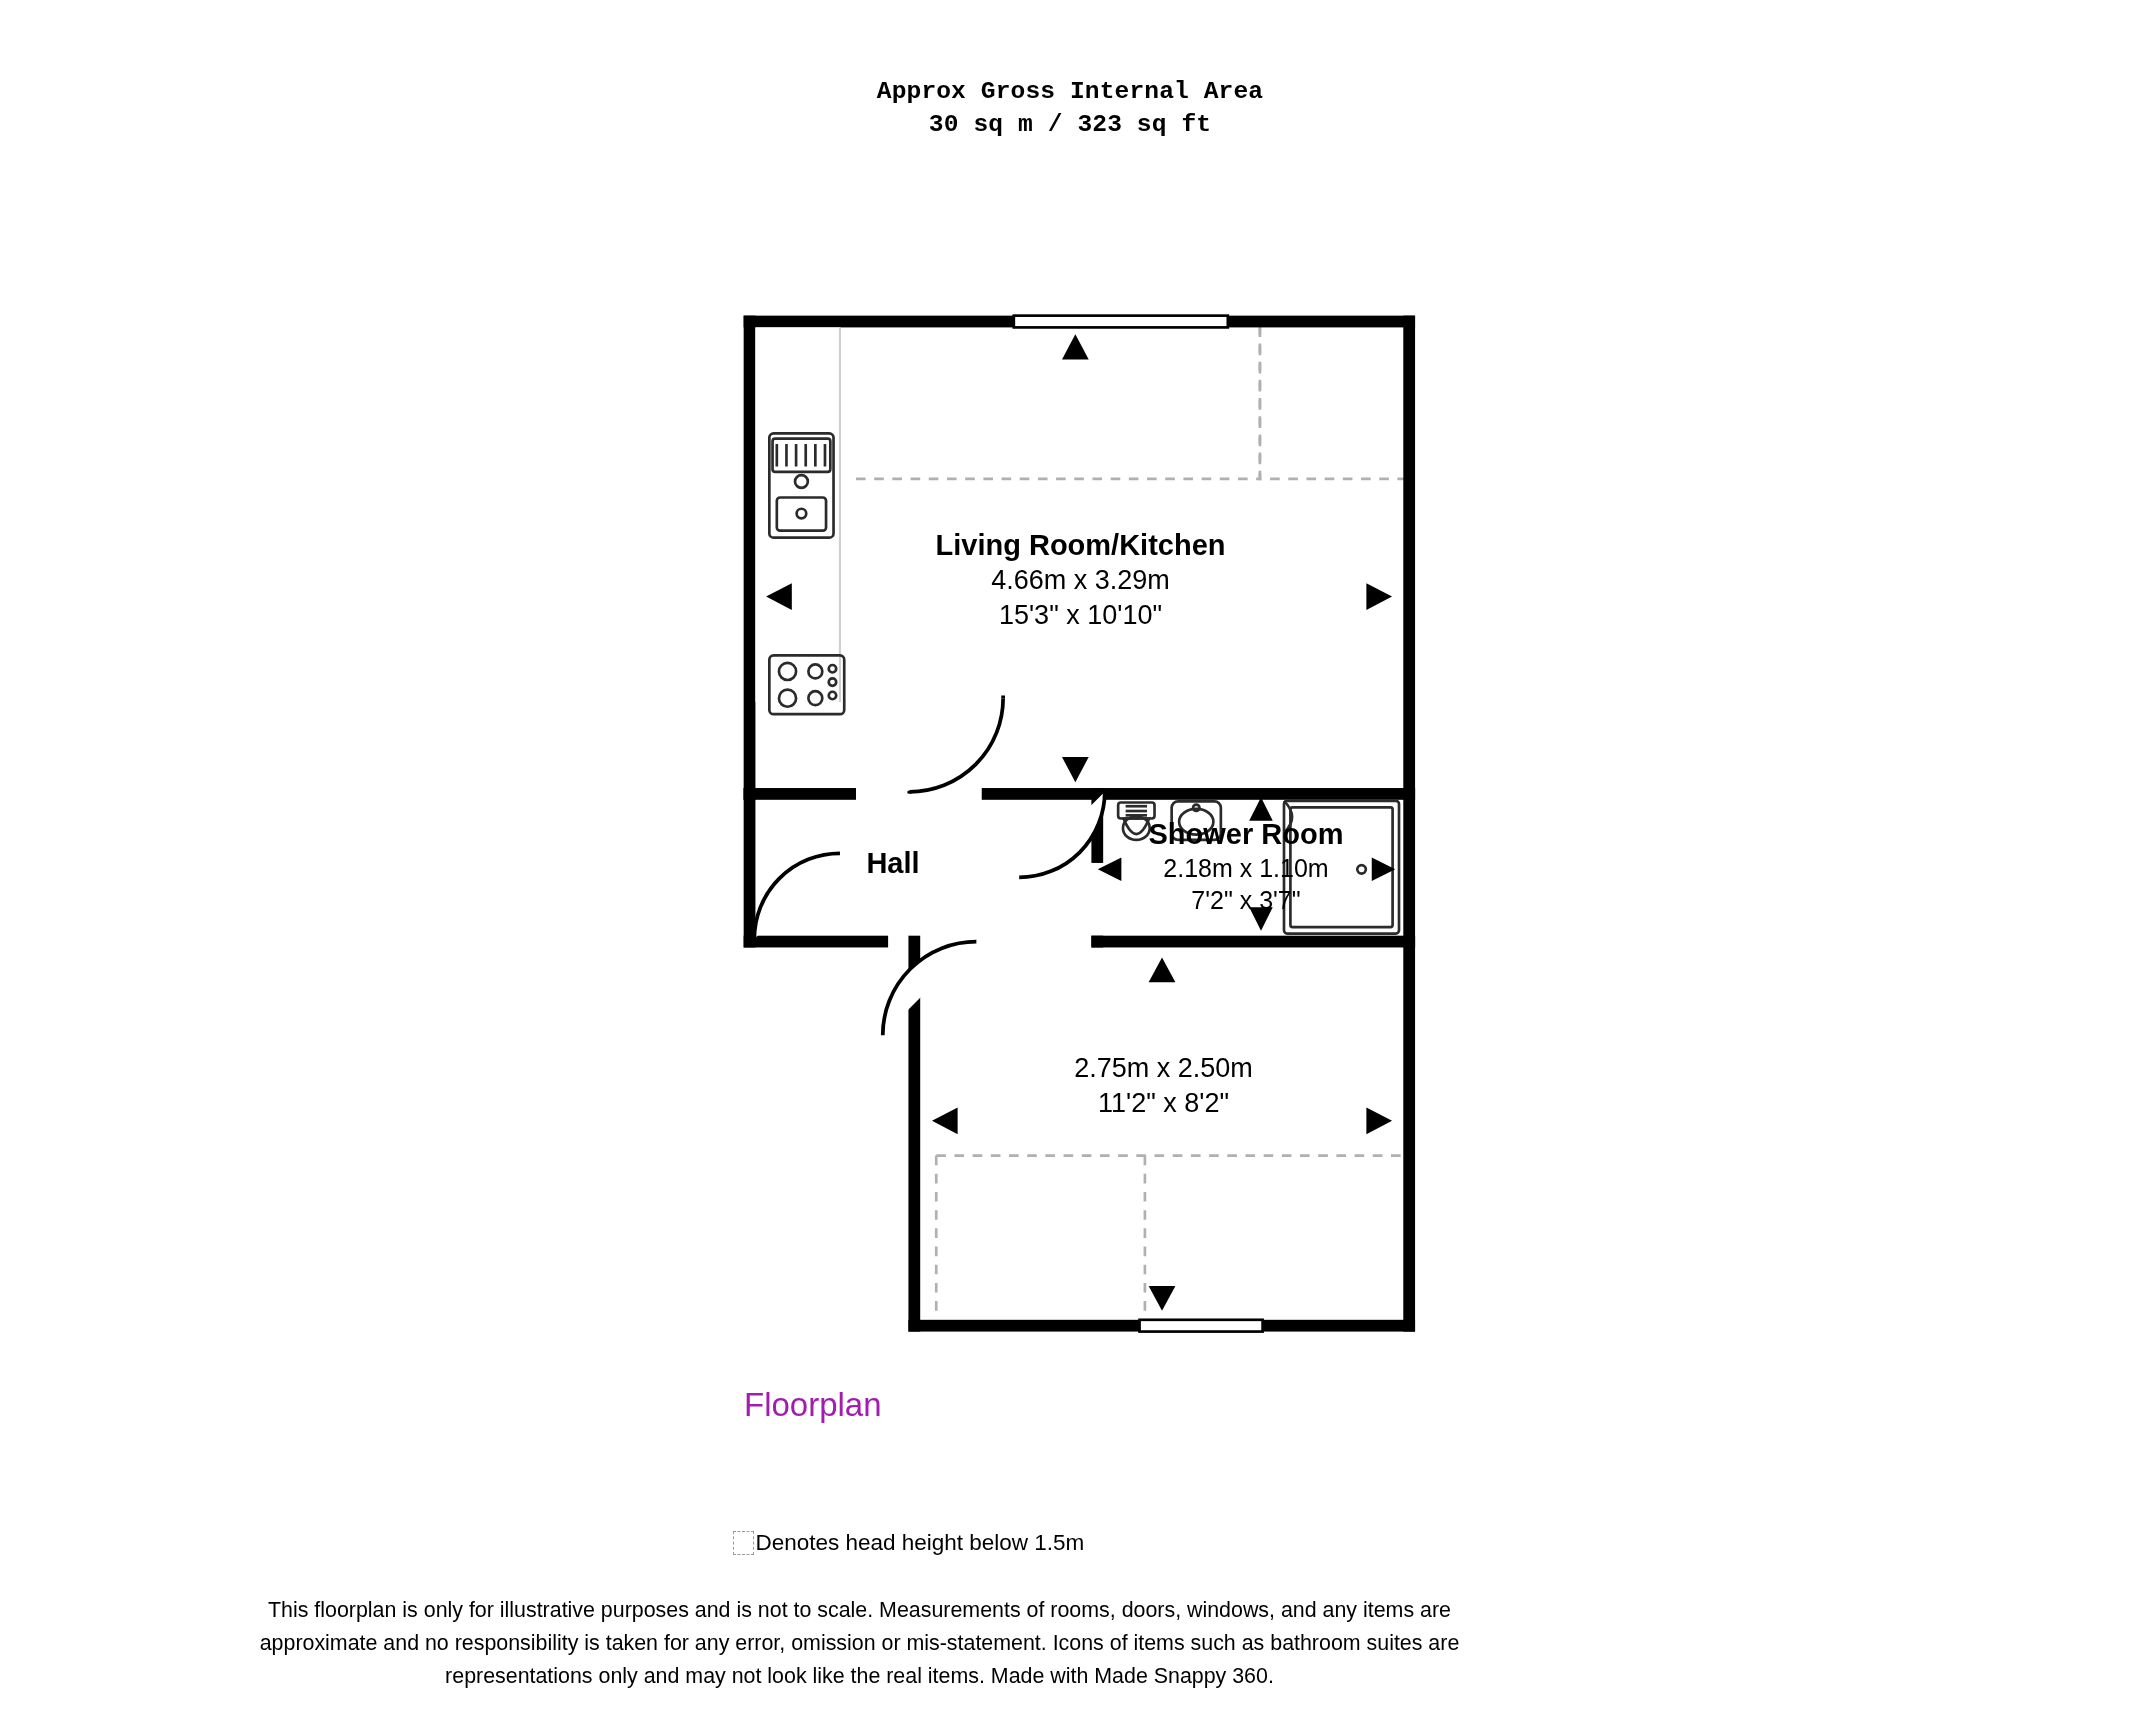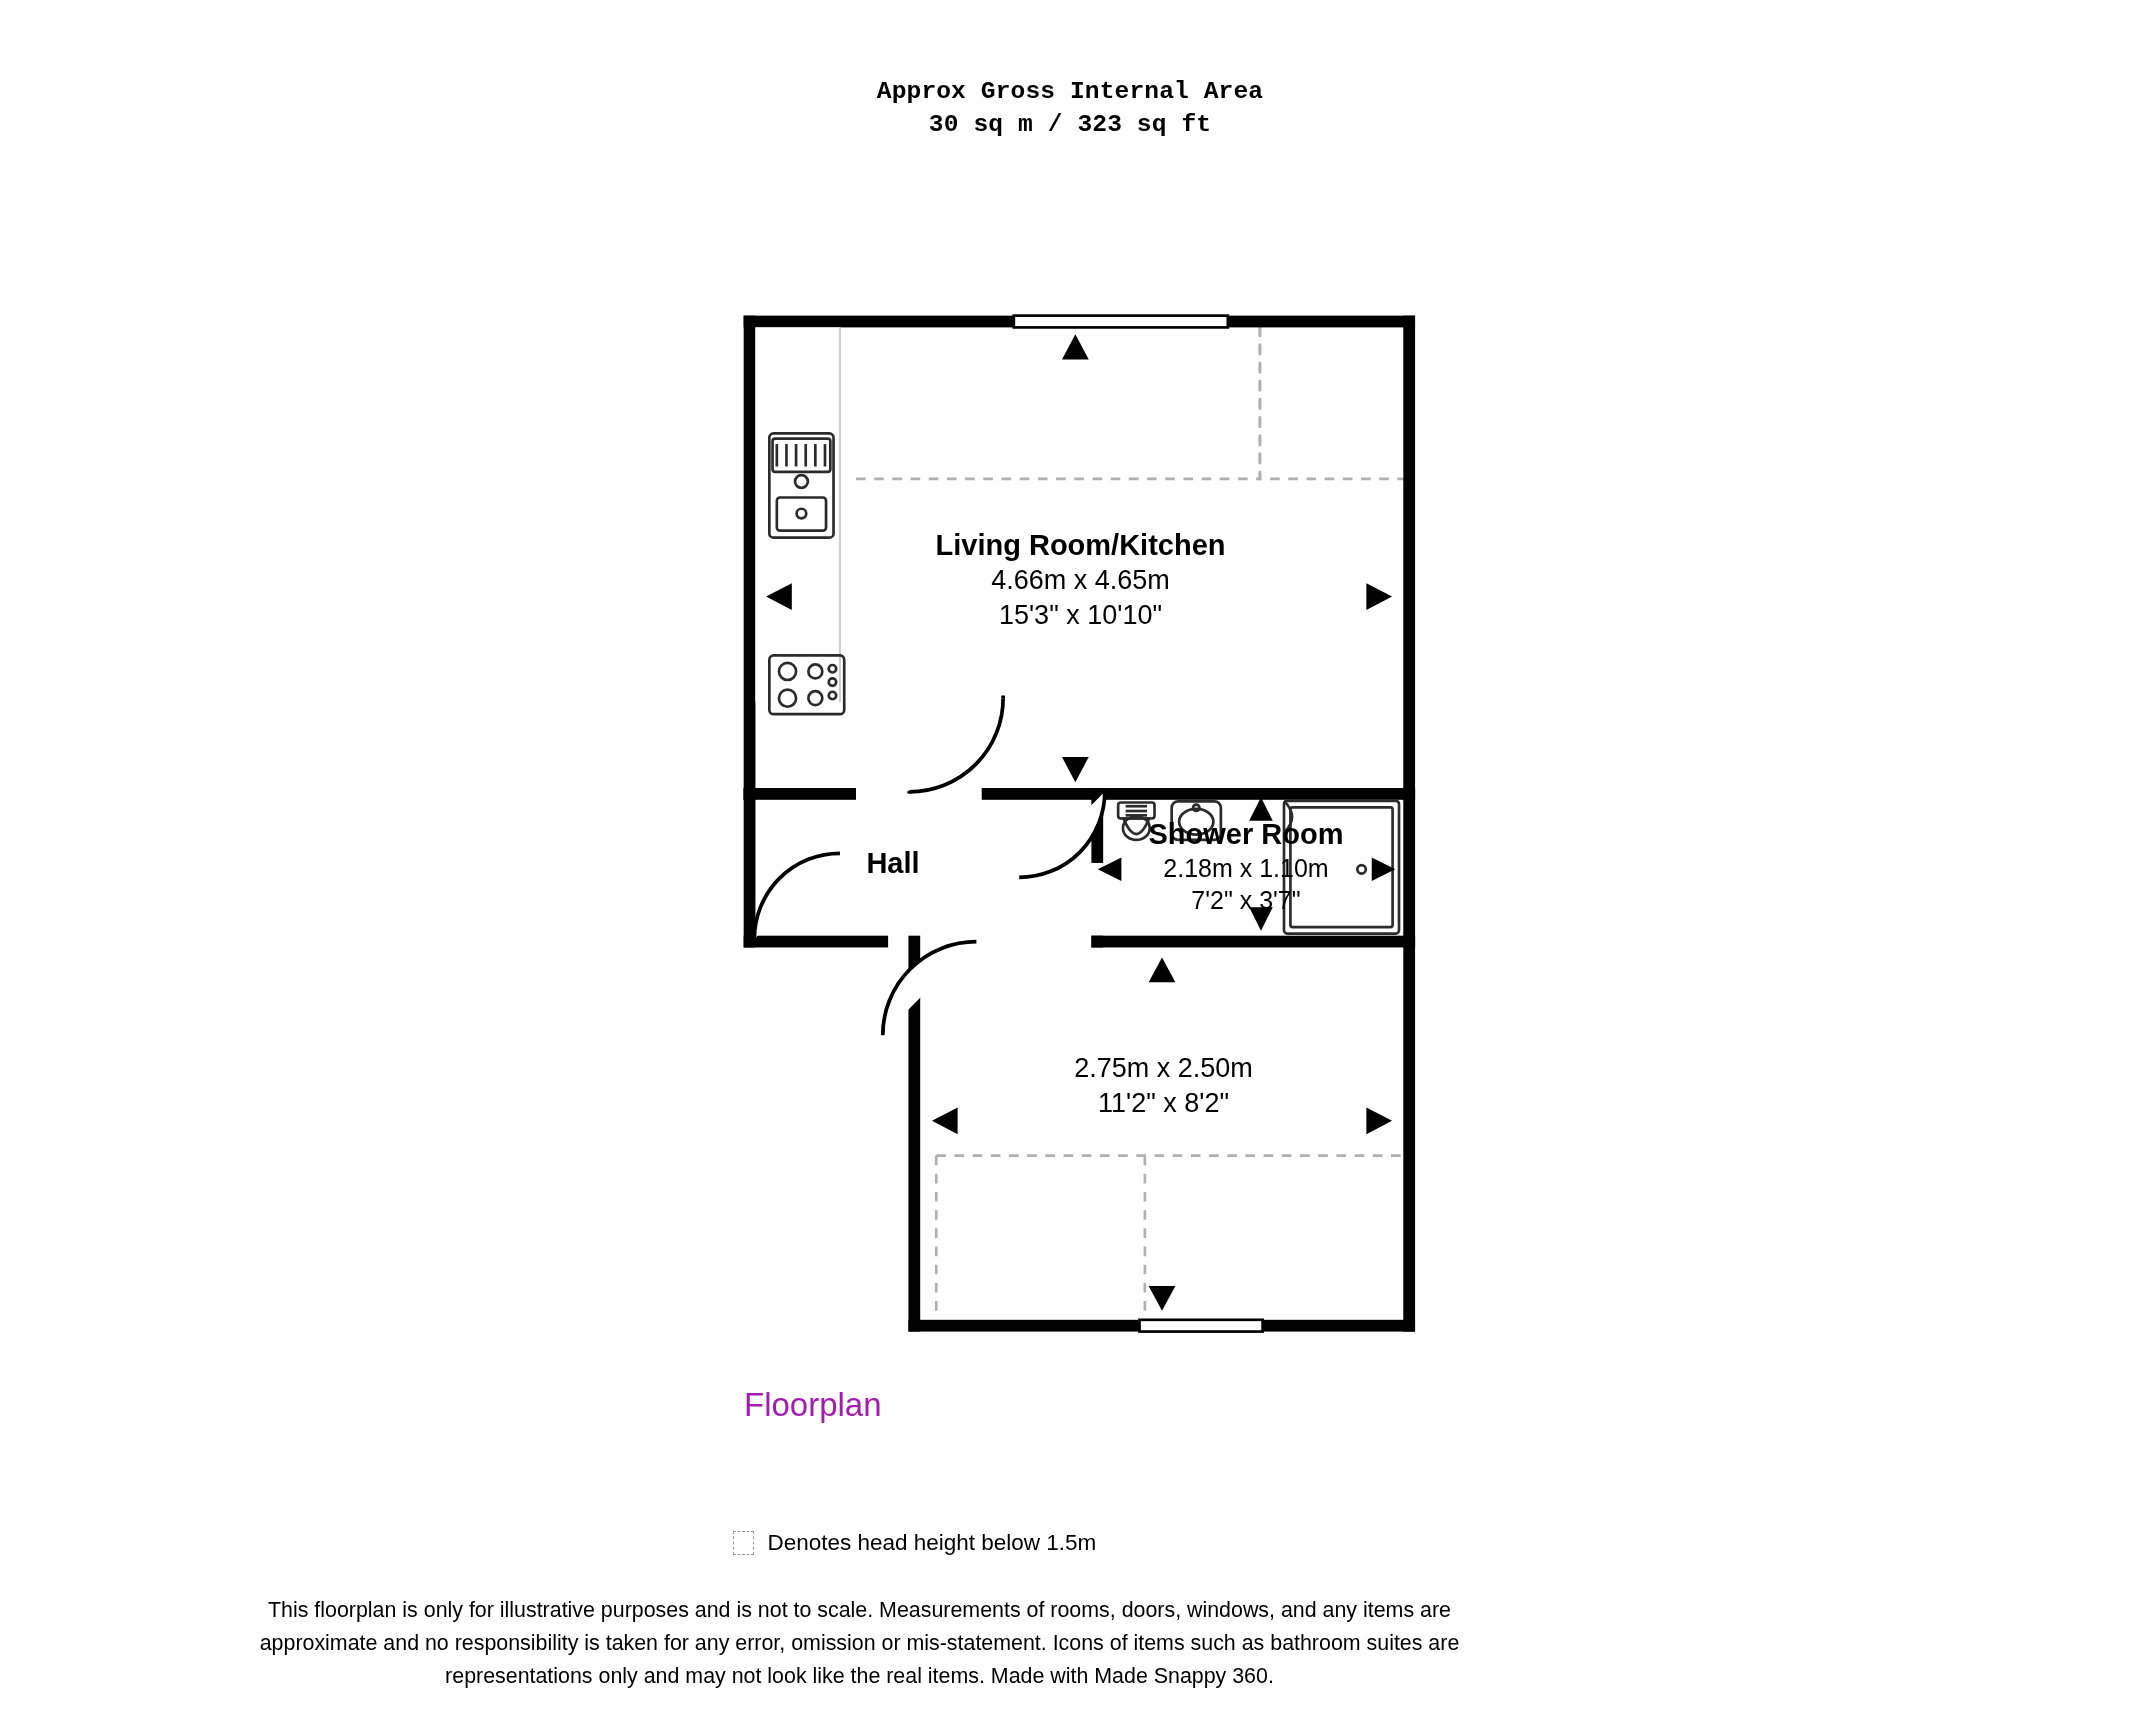--- a/index.html
+++ b/index.html
@@ -71,21 +71,21 @@
     font-size: 33px;
     font-weight: normal;
     color: #a21caf;
   }
   .legend {
     position: absolute;
     left: 733px;
     top: 1530px;
     display: flex;
     align-items: center;
-    gap: 13px;
+    gap: 1px;
   }
   .legend .swatch {
     width: 21.4px;
     height: 24.6px;
     border: 1.6px dashed #9a9a9a;
     background: #ffffff;
     box-sizing: border-box;
   }
   .legend .legend-text {
     font-size: 22.5px;
@@ -247,21 +247,21 @@
 
     <polygon points="2172,1790 2147,1836 2197,1836"></polygon>
     <polygon points="2172,2450 2147,2404 2197,2404"></polygon>
   </g>
 
 </svg>
 </div>
 
 <div class="label" style="left:749px; top:527px; width:663px;">
   <div class="name">Living Room/Kitchen</div>
-  <div class="dim">4.66m x 4.65m</div>
+  <div class="dim">4.66m x 3.29m</div>
   <div class="dim">15'3" x 10'10"</div>
 </div>
 
 <div class="label small" style="left:1091px; top:816px; width:310px;">
   <div class="name">Shower Room</div>
   <div class="dim">2.18m x 1.10m</div>
   <div class="dim">7'2" x 3'7"</div>
 </div>
 
 <div class="label" style="left:920px; top:1051px; width:487px;">

